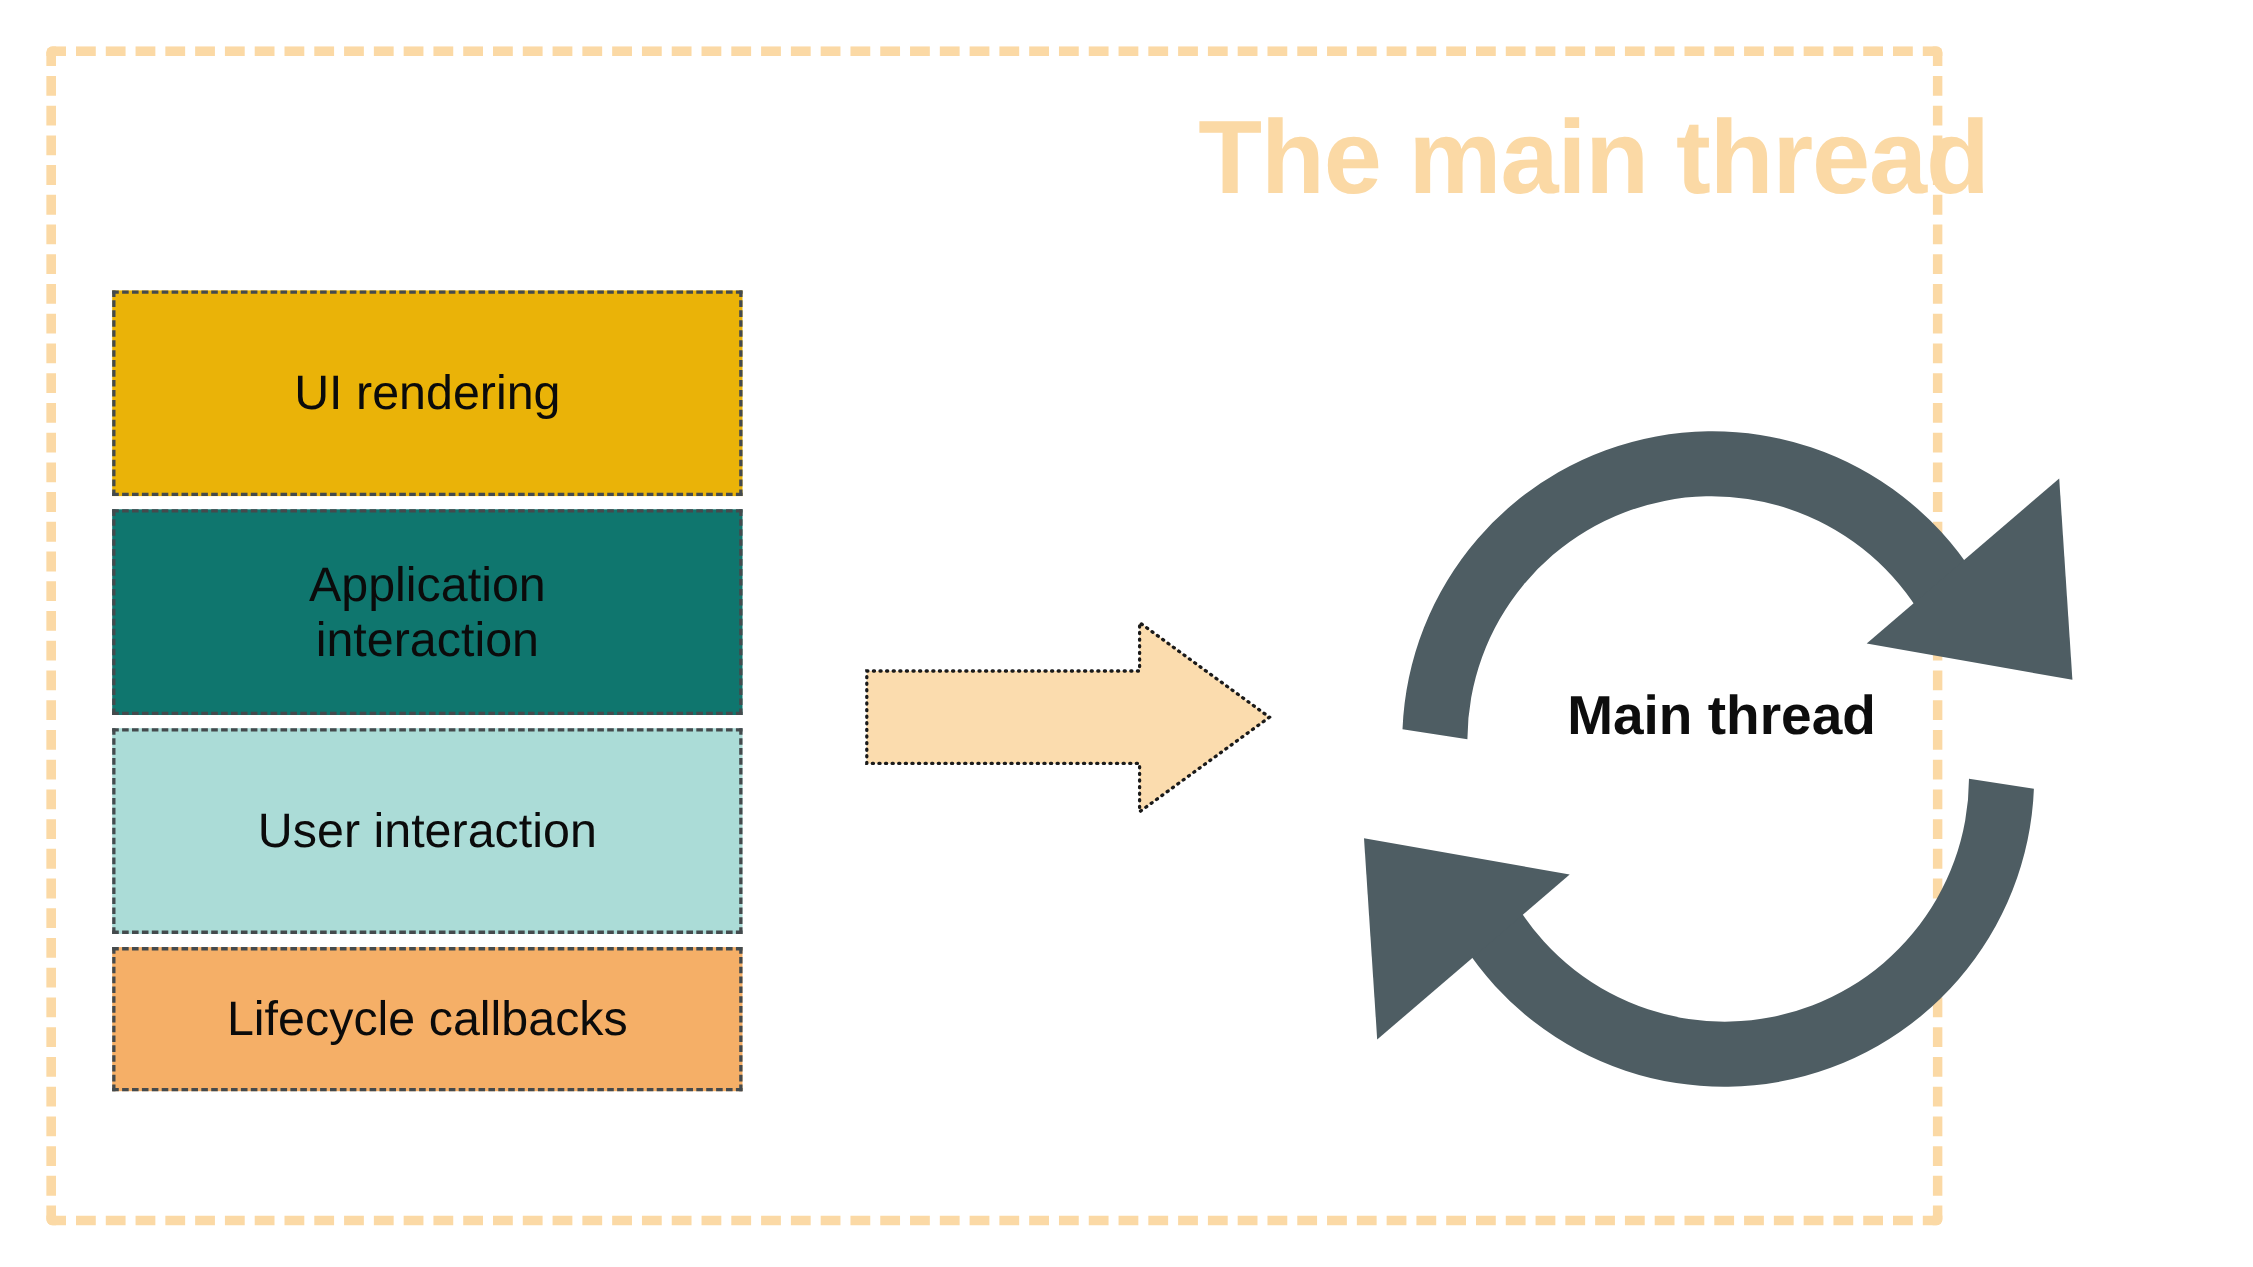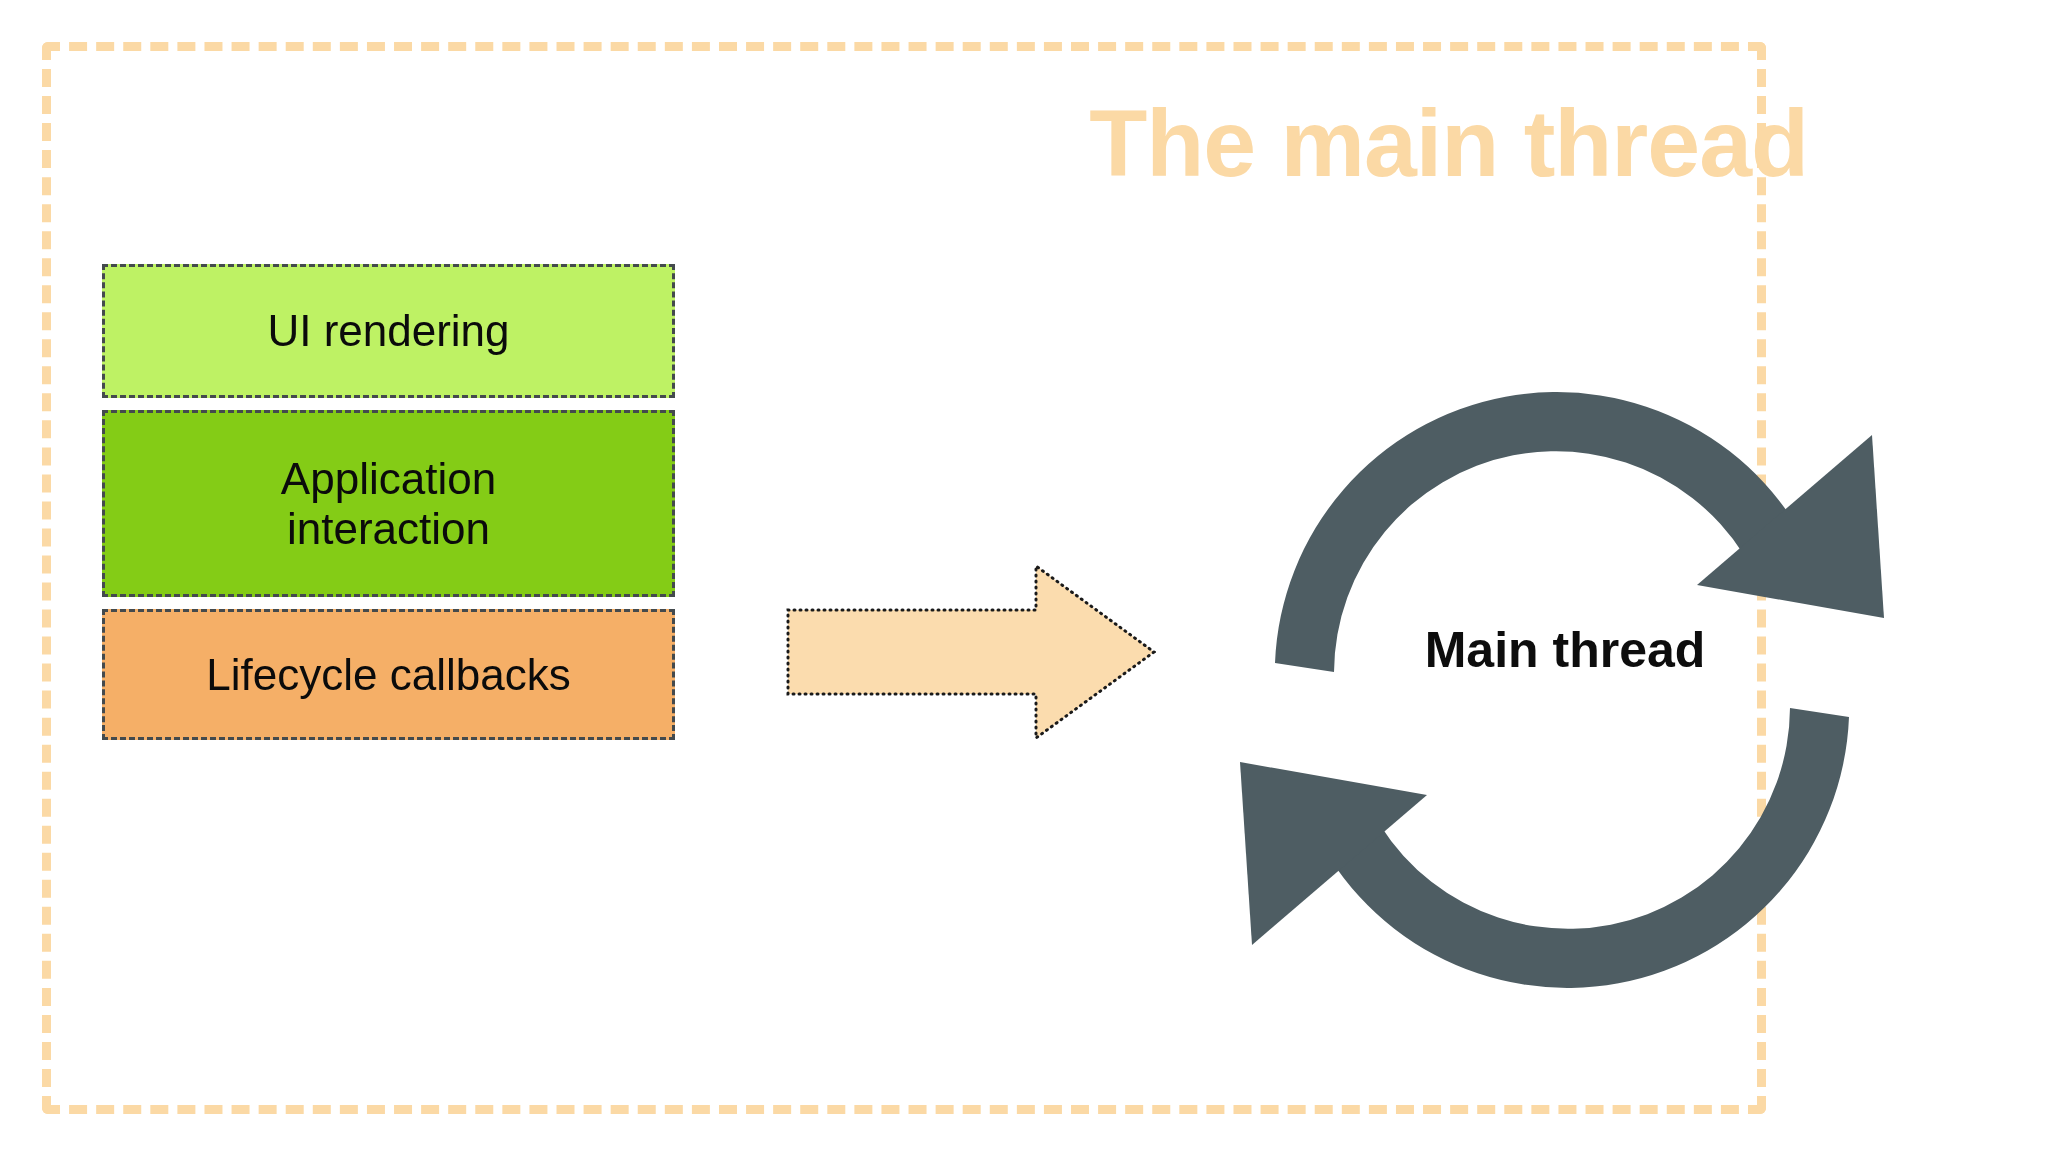--- a/index.html
+++ b/index.html
@@ -63,22 +63,22 @@
     justify-content: center;
     text-align: center;
     color: #0b0b0b;
     font-size: 44px;
     line-height: 1.13;
     font-weight: 400;
   }
 
   .stack-box .box-label { display: block; padding: 0 10px; }
 
-  #box-ui-rendering      { height: 134px; background: #bef264; margin-bottom: 12px; }
-  #box-application       { height: 187px; background: #84cc16; margin-bottom: 12px; }
+  #box-ui-rendering      { height: 187px; background: #eab308; margin-bottom: 12px; }
+  #box-application       { height: 187px; background: #0f766e; margin-bottom: 12px; }
   #box-user-interaction  { height: 187px; background: #abdcd7; margin-bottom: 12px; }
   #box-lifecycle         { height: 131px; background: #f5af67; }
 
   
   #flow-arrow {
     position: absolute;
     left: 786px;
     top: 562px;
     width: 370px;
     height: 180px;
@@ -121,20 +121,23 @@
       <span class="box-label">UI rendering</span>
     </div>
 
     <div class="stack-box" id="box-application">
       <span class="box-label">
         <span>Application</span><br>
         <span>interaction</span>
       </span>
     </div>
 
+    <div class="stack-box" id="box-user-interaction">
+      <span class="box-label">User interaction</span>
+    </div>
 
     <div class="stack-box" id="box-lifecycle">
       <span class="box-label">Lifecycle callbacks</span>
     </div>
 
   </div>
 
   <div id="flow-arrow">
     <svg viewBox="0 0 370 180" width="370" height="180" aria-hidden="true">
       <polygon points="2,48 250,48 250,4 368,90 250,176 250,132 2,132" fill="#fbdcae" stroke="#1a1a1a" stroke-width="3" stroke-dasharray="1 5" stroke-linecap="round"></polygon>

